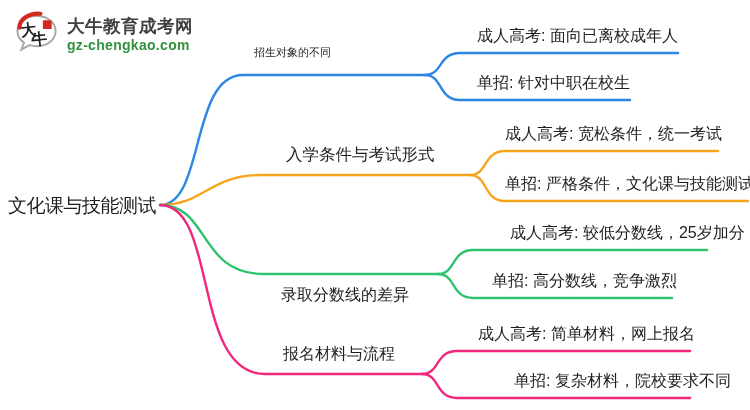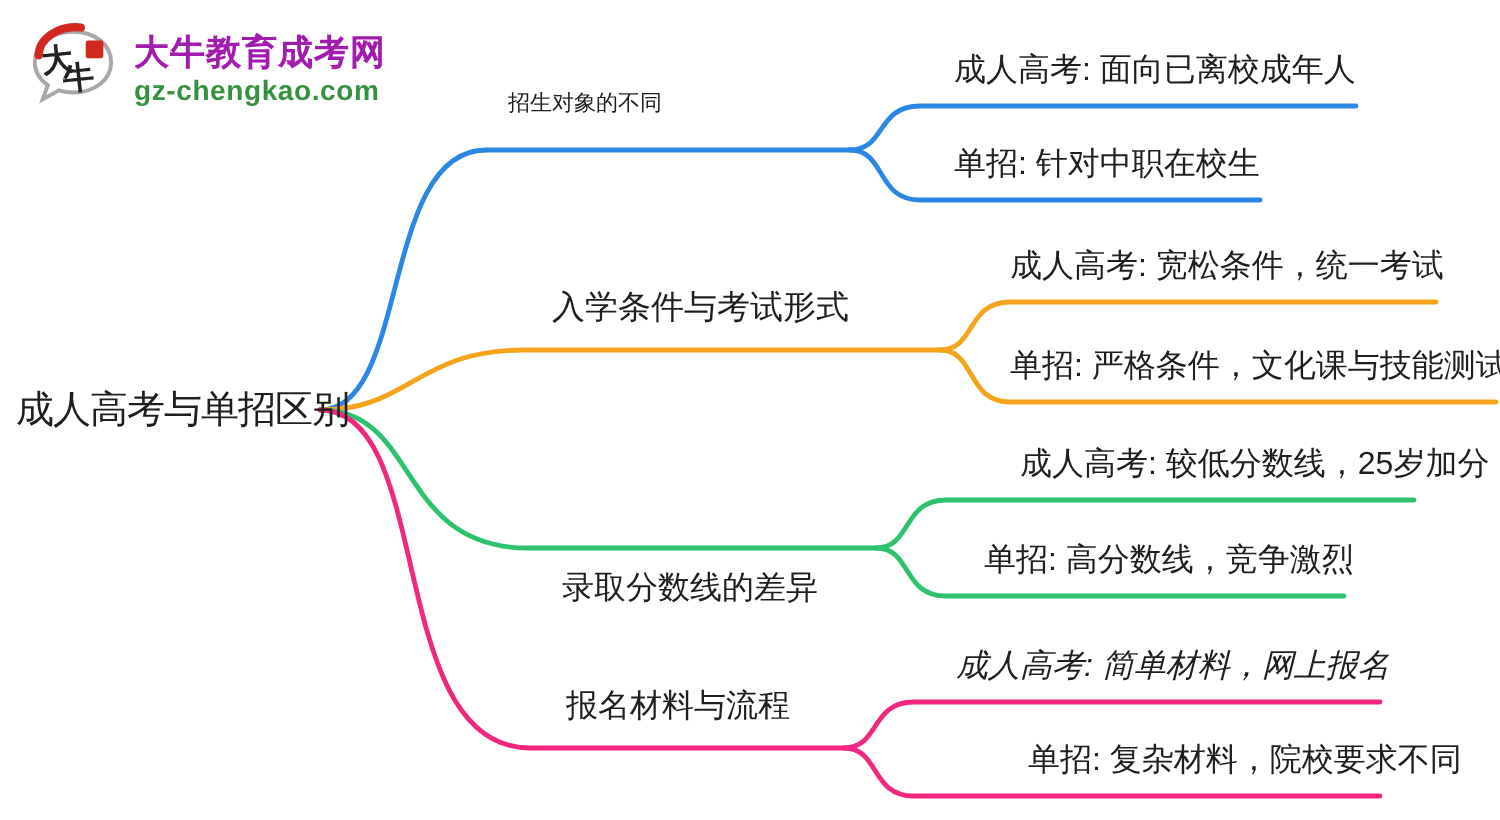--- a/index.html
+++ b/index.html
@@ -26,21 +26,21 @@
 
   <div class="logo">
     <svg class="logo-badge" viewBox="0 0 48 48">
       <path d="M24,5 C35,5 43.5,11.5 43.5,20.5 C43.5,29.5 35,36 24,36 C21.5,36 19,35.6 16.8,34.9 L8.5,39.5 L11.2,32.3 C7.1,29.4 4.5,25.2 4.5,20.5 C4.5,11.5 13,5 24,5 Z" fill="#ffffff" stroke-width="2" stroke="#A8A8A8"></path>
       <path d="M6.5,17 A19,14.5 0 0 1 28,2.8" fill="none" stroke-width="4.2" stroke-linecap="round" stroke="#D3281F"></path>
       <rect x="30.5" y="9.5" width="9" height="9" rx="1.2" fill="#D3281F"></rect>
       <text x="8" y="25" font-size="16" font-weight="bold" fill="#222" transform="rotate(-6 14 20)">大</text>
       <text x="19" y="34" font-size="16" font-weight="bold" fill="#222" transform="rotate(-6 25 30)">牛</text>
     </svg>
     <div class="logo-text">
-      <span class="logo-name" style="color:#a21caf;">大牛教育成考网</span>
+      <span class="logo-name" style="color:#404040;">大牛教育成考网</span>
       <span class="logo-domain" style="color:#35913F;">gz-chengkao.com</span>
     </div>
   </div>
 
   <svg class="connectors" viewBox="0 0 750 410" fill="none" stroke-width="2.4" stroke-linecap="round">
 
     <path d="M160,205 C205,205 190,75 243,75 L425,75" stroke="#2B87E3"></path>
     <path d="M425,75 C443,75 438,53 460,53 L678,53" stroke="#2B87E3"></path>
     <path d="M425,75 C443,75 438,100 460,100 L630,100" stroke="#2B87E3"></path>
 
@@ -50,31 +50,31 @@
 
     <path d="M160,205 C210,205 198,274 264,274 L438,274" stroke="#2DC26E"></path>
     <path d="M438,274 C456,274 451,250 473,250 L707,250" stroke="#2DC26E"></path>
     <path d="M438,274 C456,274 451,298 473,298 L672,298" stroke="#2DC26E"></path>
 
     <path d="M160,205 C218,205 192,374 265,374 L422,374" stroke="#F1267E"></path>
     <path d="M422,374 C440,374 435,351 457,351 L690,351" stroke="#F1267E"></path>
     <path d="M422,374 C440,374 435,398 457,398 L690,398" stroke="#F1267E"></path>
   </svg>
 
-  <div class="lbl root-label">成人高考与单招区别</div>
+  <div class="lbl root-label">文化课与技能测试</div>
 
   <div class="lbl branch-label" style="left:254px;top:46px;font-size:11px;">招生对象的不同</div>
   <div class="lbl leaf-label" style="left:477px;top:26px;">成人高考: 面向已离校成年人</div>
   <div class="lbl leaf-label" style="left:477px;top:73px;">单招: 针对中职在校生</div>
 
-  <div class="lbl branch-label" style="left:276px;top:144px;">入学条件与考试形式</div>
+  <div class="lbl branch-label" style="left:286px;top:144px;">入学条件与考试形式</div>
   <div class="lbl leaf-label" style="left:505px;top:124px;">成人高考: 宽松条件，统一考试</div>
   <div class="lbl leaf-label" style="left:505px;top:174px;">单招: 严格条件，文化课与技能测试</div>
 
   <div class="lbl branch-label" style="left:281px;top:245px;font-size:16px;margin-top:40px;">录取分数线的差异</div>
   <div class="lbl leaf-label" style="left:510px;top:223px;">成人高考: 较低分数线，25岁加分</div>
   <div class="lbl leaf-label" style="left:492px;top:271px;">单招: 高分数线，竞争激烈</div>
 
   <div class="lbl branch-label" style="left:283px;top:344px;font-size:16px;">报名材料与流程</div>
-  <div class="lbl leaf-label" style="left:478px;top:324px;font-style:italic;">成人高考: 简单材料，网上报名</div>
+  <div class="lbl leaf-label" style="left:478px;top:324px;">成人高考: 简单材料，网上报名</div>
   <div class="lbl leaf-label" style="left:478px;top:371px;margin-left:36px;">单招: 复杂材料，院校要求不同</div>
 
 </div>
 
 </body></html>

